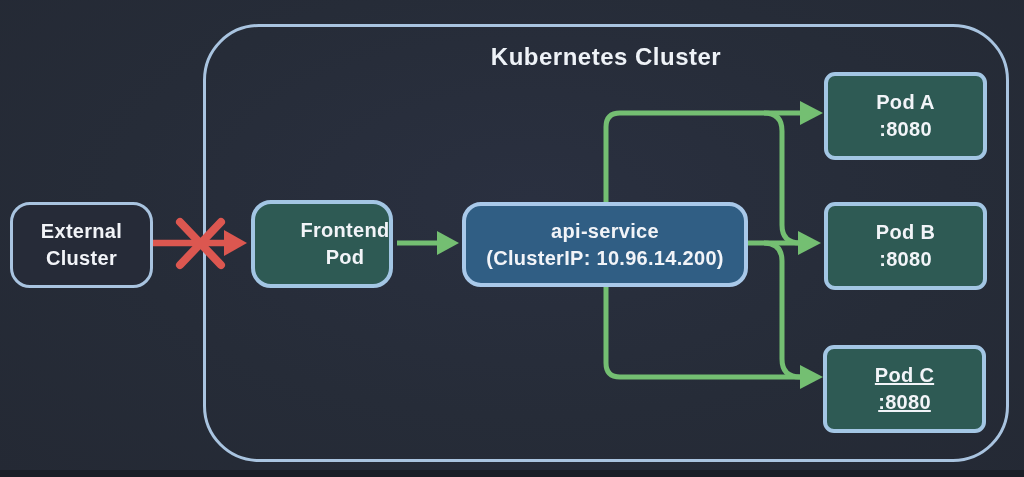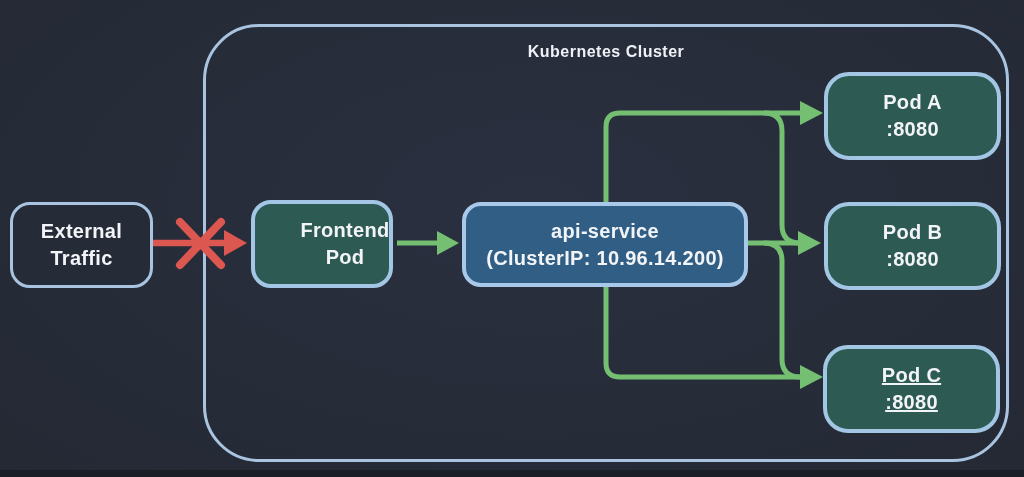--- a/index.html
+++ b/index.html
@@ -17,21 +17,21 @@
     background:#1a1e27;
   }
   .cluster{
     position:absolute;left:203px;top:24px;width:806px;height:438px;
     border:3.5px solid #a9c4e0;border-radius:56px;
     box-sizing:border-box;
   }
   .cluster-title{
     position:absolute;left:0;top:16px;width:100%;
     text-align:center;
-    color:#eef2f7;font-size:16px;font-weight:bold;letter-spacing:.5px;
+    color:#eef2f7;font-size:24px;font-weight:bold;letter-spacing:.5px;
   }
   .node{
     position:absolute;box-sizing:border-box;
     display:flex;flex-direction:column;align-items:center;justify-content:center;
     color:#f2f4f8;font-size:20px;font-weight:bold;line-height:1.35;
     text-align:center;letter-spacing:.3px;
     border-radius:20px;
   }
   .node .l1,.node .l2{display:block;}
   .node-dark{
@@ -40,22 +40,22 @@
   }
   .node-frontend{
     left:251px;top:200px;width:142px;height:88px;
     background:#2e5a54;border:4px solid #a3c6e4;padding-left:46px;
   }
   .node-api{
     left:462px;top:202px;width:286px;height:85px;
     background:#305e84;border:4px solid #a9c9ea;border-radius:19px;
   }
   .node-pod{
-    width:177px;height:88px;
-    background:#2e5a54;border:4px solid #a3c6e4;border-radius:25px;
+    width:163px;height:88px;
+    background:#2e5a54;border:4px solid #a3c6e4;border-radius:11px;
   }
   .node-pod-a{left:824px;top:72px;}
   .node-pod-b{left:824px;top:202px;}
   .node-pod-c{left:823px;top:345px;text-decoration:underline;}
   svg.arrows{position:absolute;left:0;top:0;z-index:5;pointer-events:none;}
   .node,.cluster{z-index:6;}
   .cluster{z-index:4;}
 </style>
 </head>
 <body>
@@ -98,21 +98,21 @@
     </g>
 
     <g>
       <path d="M764,113 Q782,113 782,131 L782,225 Q782,243 800,243" fill="none" stroke="#74bf72" stroke-width="5"></path>
       <path d="M764,243 Q782,243 782,261 L782,359 Q782,377 800,377" fill="none" stroke="#74bf72" stroke-width="5"></path>
     </g>
   </svg>
 
   <div class="node node-dark">
     <span class="l1">External</span>
-    <span class="l2">Traffic</span>
+    <span class="l2">Cluster</span>
   </div>
 
   <div class="node node-frontend">
     <span class="l1">Frontend</span>
     <span class="l2">Pod</span>
   </div>
 
   <div class="node node-api">
     <span class="l1">api-service</span>
     <span class="l2">(ClusterIP: 10.96.14.200)</span>

